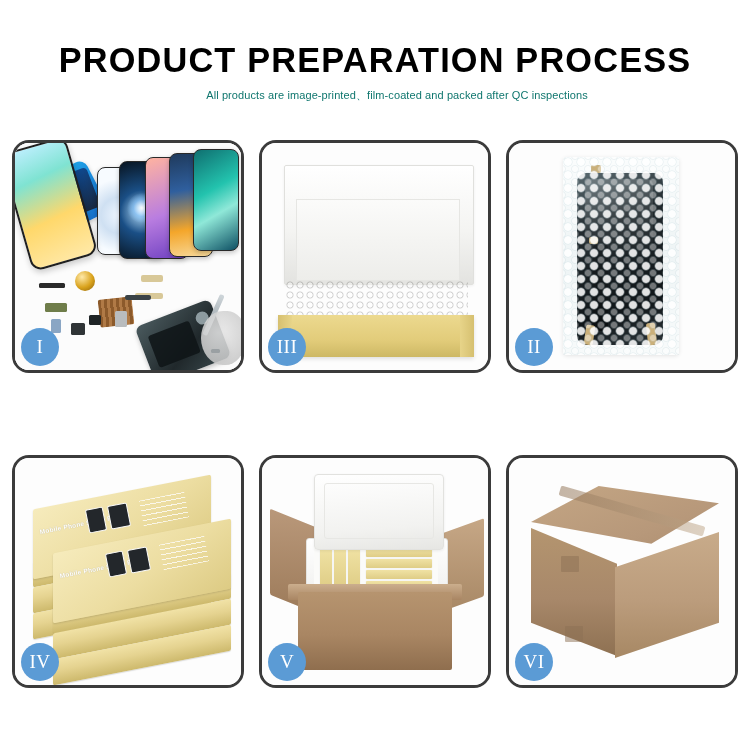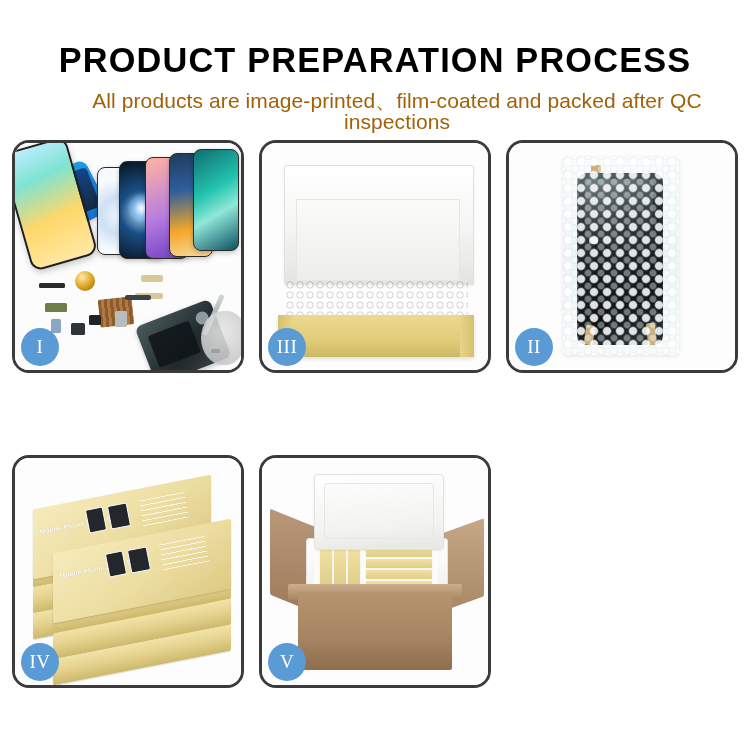--- a/index.html
+++ b/index.html
@@ -13,21 +13,21 @@
   
   .header{position:absolute;left:0;top:0;width:750px;text-align:center;}
   .title{
     margin:0;padding-top:42px;
     font-size:35px;font-weight:bold;color:#000;
     letter-spacing:1.2px;line-height:1;
     transform:scaleX(0.98);
   }
   .subtitle{
     margin:0;padding-top:13px;
-    font-size:21px;font-weight:normal;color:#a16207;
+    font-size:11px;font-weight:normal;color:#0f766e;
     letter-spacing:0.1px;line-height:1;padding-left:44px;
   }
 
   
   .grid{
     position:absolute;left:12px;top:140px;
     width:726px;height:548px;
     display:grid;
     grid-template-columns:232px 232px 232px;
     grid-template-rows:233px 233px;
@@ -335,15 +335,26 @@
         <div class="p5-bar" style="left:104px;top:101px;width:66px;height:9px;"></div>
         <div class="p5-bar" style="left:104px;top:112px;width:66px;height:9px;"></div>
         <div class="p5-bar" style="left:104px;top:123px;width:66px;height:9px;"></div>
         <div class="p5-rim"></div>
         <div class="p5-body"></div>
         <div class="p5-lid"></div>
       </div>
       <div class="badge">V</div>
     </div>
 
+    <div class="panel">
+      <div class="panel-photo">
+        <div class="p6-top"></div>
+        <div class="p6-left"></div>
+        <div class="p6-right"></div>
+        <div class="p6-seam"></div>
+        <div class="p6-tape" style="left:52px;top:98px;width:18px;height:16px;"></div>
+        <div class="p6-tape" style="left:56px;top:168px;width:18px;height:16px;"></div>
+      </div>
+      <div class="badge">VI</div>
+    </div>
 
   </div>
 </div>
 
 </body></html>

